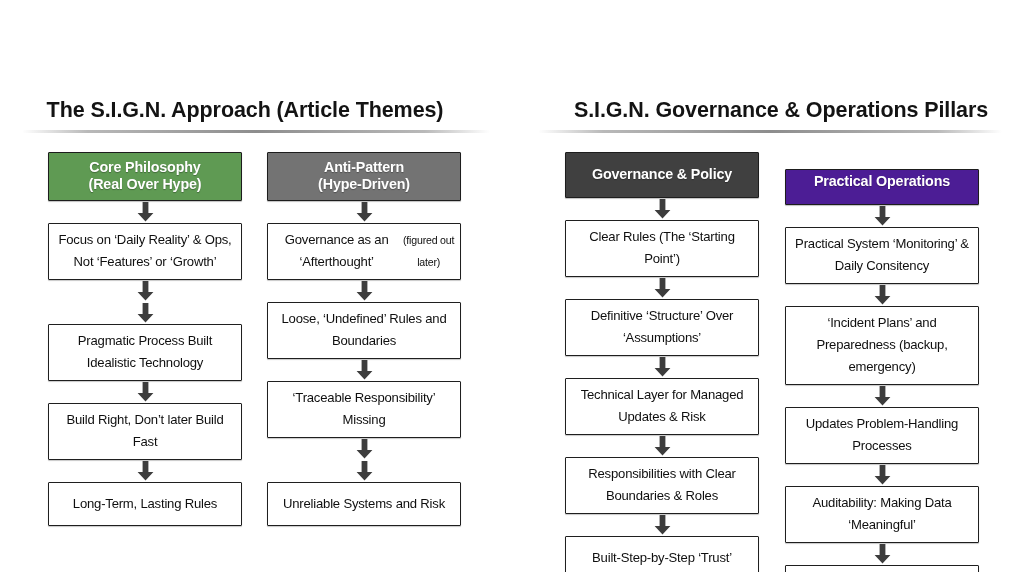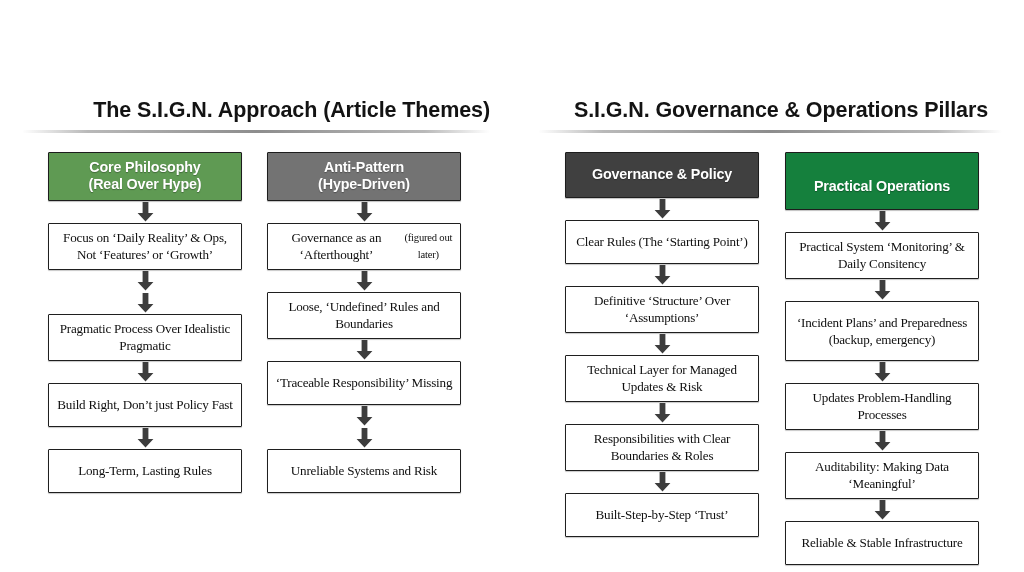--- a/index.html
+++ b/index.html
@@ -37,21 +37,21 @@
     top: 98px;
     left: 0;
     width: 100%;
     text-align: center;
     font-size: 21.5px;
     font-weight: bold;
     letter-spacing: -0.1px;
     color: #131313;
     white-space: nowrap;
   }
-  .panel.left .panel-title  { padding-right: 22px; box-sizing: border-box; text-align: right; }
+  .panel.left .panel-title  { padding-right: 22px; box-sizing: border-box; }
   .panel.right .panel-title { padding-left: 26px;  box-sizing: border-box; }
 
   .title-rule {
     position: absolute;
     top: 130px;
     height: 3px;
     border-radius: 2px;
     background: linear-gradient(90deg, #ffffff 0%, #b9b9b9 14%, #8d8d8d 50%, #b9b9b9 86%, #ffffff 100%);
   }
   .panel.left  .title-rule { left: 22px;  width: 468px; }
@@ -87,29 +87,28 @@
   .head-box .l2 { display: block; }
 
   .node-box {
     width: 194px;
     box-sizing: border-box;
     border: 1.7px solid #1f1f1f;
     border-radius: 1px;
     background: #ffffff;
     text-align: center;
     font-size: 13.1px;
-    line-height: 17px;
+    line-height: 22px;
     color: #0f0f0f;
     letter-spacing: -0.2px;
     padding: 5px 4px 6px 4px;
     display: flex;
     align-items: center;
     justify-content: center;
     box-shadow: 0 1px 1px rgba(0,0,0,0.22);
-    font-family: Liberation Serif, serif;
   }
   .node-box .small {
     font-size: 10.6px;
   }
 
   
   .arrow {
     height: 22px;
     width: 100%;
     display: flex;
@@ -148,28 +147,28 @@
         <svg width="17" height="20" viewBox="0 0 17 20">
             <path d="M5.6 0 H11.4 V11 H16.4 L8.5 19.6 L0.6 11 H5.6 Z" fill="#3d3d3d"></path>
           </svg>
       </div>
 
       <div class="arrow">
         <svg width="17" height="20" viewBox="0 0 17 20">
             <path d="M5.6 0 H11.4 V11 H16.4 L8.5 19.6 L0.6 11 H5.6 Z" fill="#3d3d3d"></path>
           </svg>
       </div>
-      <div class="node-box h-2line">Pragmatic Process Over Idealistic Pragmatic</div>
-
-      <div class="arrow">
-        <svg width="17" height="20" viewBox="0 0 17 20">
-            <path d="M5.6 0 H11.4 V11 H16.4 L8.5 19.6 L0.6 11 H5.6 Z" fill="#3d3d3d"></path>
-          </svg>
-      </div>
-      <div class="node-box h-2line">Build Right, Don’t just Policy Fast</div>
+      <div class="node-box h-2line">Pragmatic Process Built Idealistic Technology</div>
+
+      <div class="arrow">
+        <svg width="17" height="20" viewBox="0 0 17 20">
+            <path d="M5.6 0 H11.4 V11 H16.4 L8.5 19.6 L0.6 11 H5.6 Z" fill="#3d3d3d"></path>
+          </svg>
+      </div>
+      <div class="node-box h-2line">Build Right, Don’t later Build Fast</div>
 
       <div class="arrow">
         <svg width="17" height="20" viewBox="0 0 17 20">
             <path d="M5.6 0 H11.4 V11 H16.4 L8.5 19.6 L0.6 11 H5.6 Z" fill="#3d3d3d"></path>
           </svg>
       </div>
       <div class="node-box h-2line">Long-Term, Lasting Rules</div>
     </div>
 
     <div class="column col-pos-1">
@@ -254,21 +253,21 @@
 
       <div class="arrow">
         <svg width="17" height="20" viewBox="0 0 17 20">
             <path d="M5.6 0 H11.4 V11 H16.4 L8.5 19.6 L0.6 11 H5.6 Z" fill="#3d3d3d"></path>
           </svg>
       </div>
       <div class="node-box h-2line">Built-Step-by-Step ‘Trust’</div>
     </div>
 
     <div class="column col-pos-1" style="left:273px">
-      <div class="head-box" style="background: #15803d; padding: 25px 4px 14px;">
+      <div class="head-box" style="background: #4c1d95; padding: 3px 4px 14px; margin-top: 17px;">
         <span>Practical Operations</span>
         
       </div>
 
       <div class="arrow">
         <svg width="17" height="20" viewBox="0 0 17 20">
             <path d="M5.6 0 H11.4 V11 H16.4 L8.5 19.6 L0.6 11 H5.6 Z" fill="#3d3d3d"></path>
           </svg>
       </div>
       <div class="node-box h-2line">Practical System ‘Monitoring’ &amp; Daily Consitency</div>

